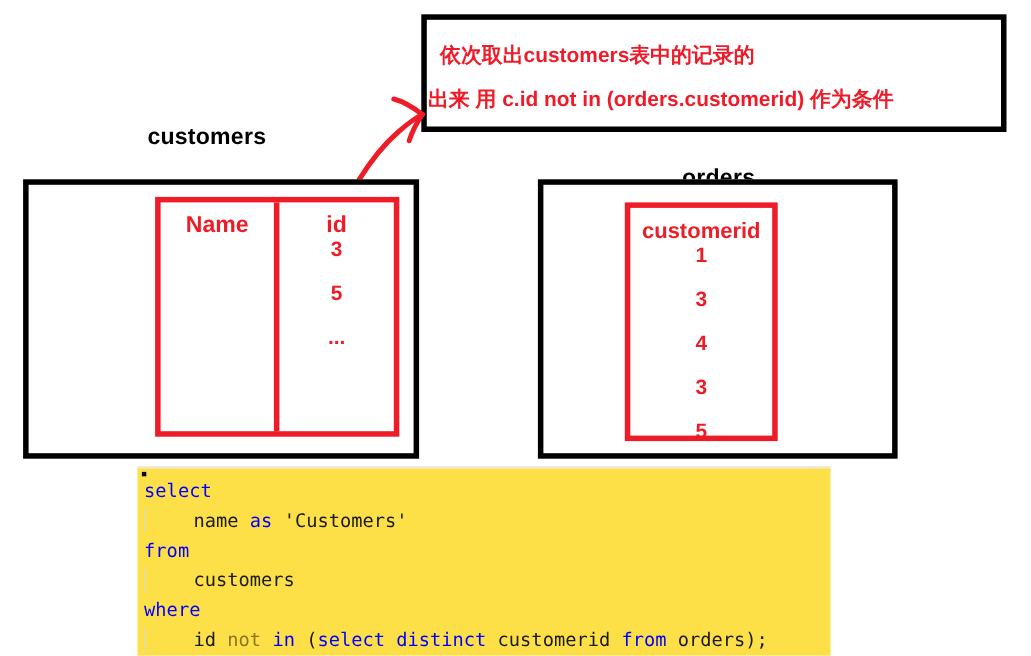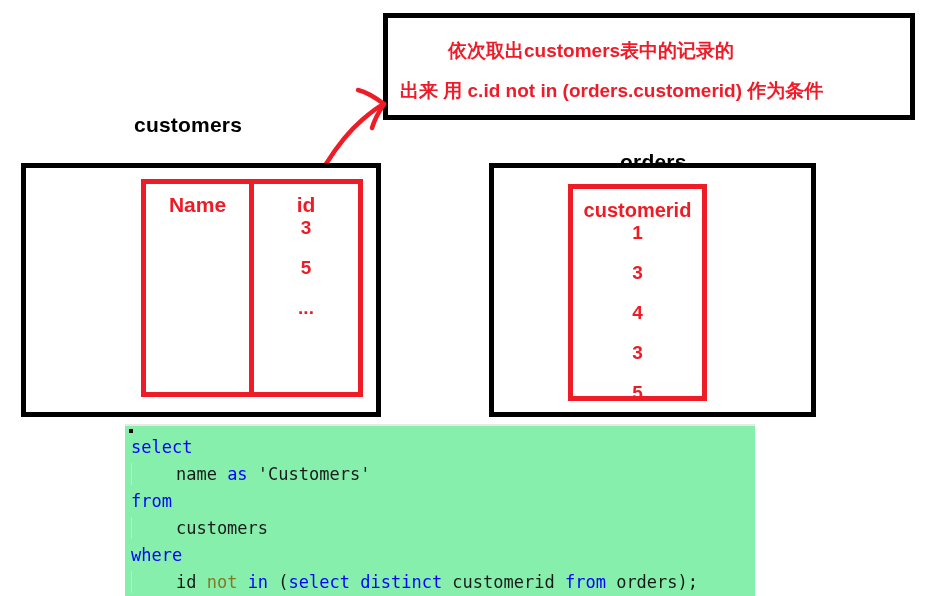--- a/index.html
+++ b/index.html
@@ -30,25 +30,24 @@
     color: #f01b28;
     font-weight: bold;
     font-size: 19px;
     line-height: 22px;
     white-space: nowrap;
   }
   #annotation-line-1 {
     position: absolute;
     left: 12px;
     top: 22px;
-    margin-left: 48px;
   }
   #annotation-line-2 {
     position: absolute;
-    left: 12px;
+    left: 1px;
     top: 62px;
     text-align: right;
   }
 
   
   #callout-arrow {
     position: absolute;
     left: 280px;
     top: 80px;
     width: 130px;
@@ -133,21 +132,21 @@
   #orders-col-customerid .col-value:nth-of-type(1) { margin-top: 12px; }
   #orders-col-customerid .col-value { margin-bottom: 18px; }
 
   
   #code-block {
     position: absolute;
     left: 125px;
     top: 424px;
     width: 630px;
     height: 172px;
-    background: #86efac;
+    background: #fde047;
     border-top: 2px solid #e8e8e6;
     box-sizing: border-box;
     font-family: "DejaVu Sans Mono", monospace;
     font-size: 17px;
     line-height: 27px;
   }
   #code-gutter-dot {
     position: absolute;
     left: 4px;
     top: 3px;

